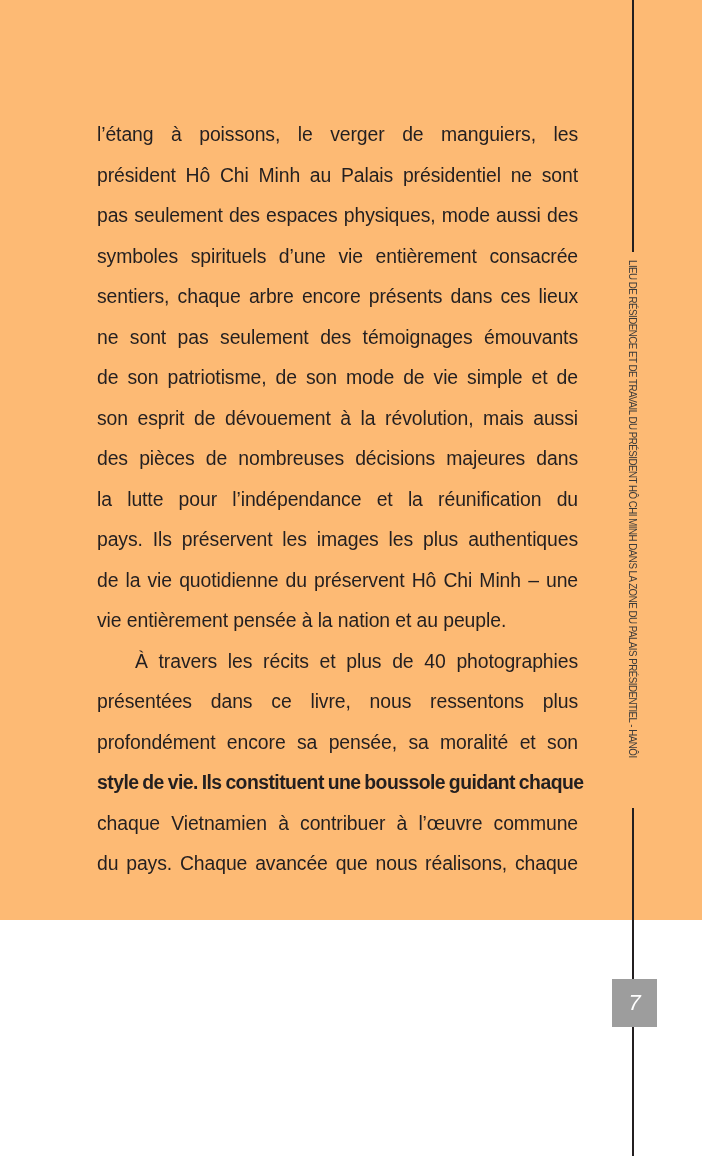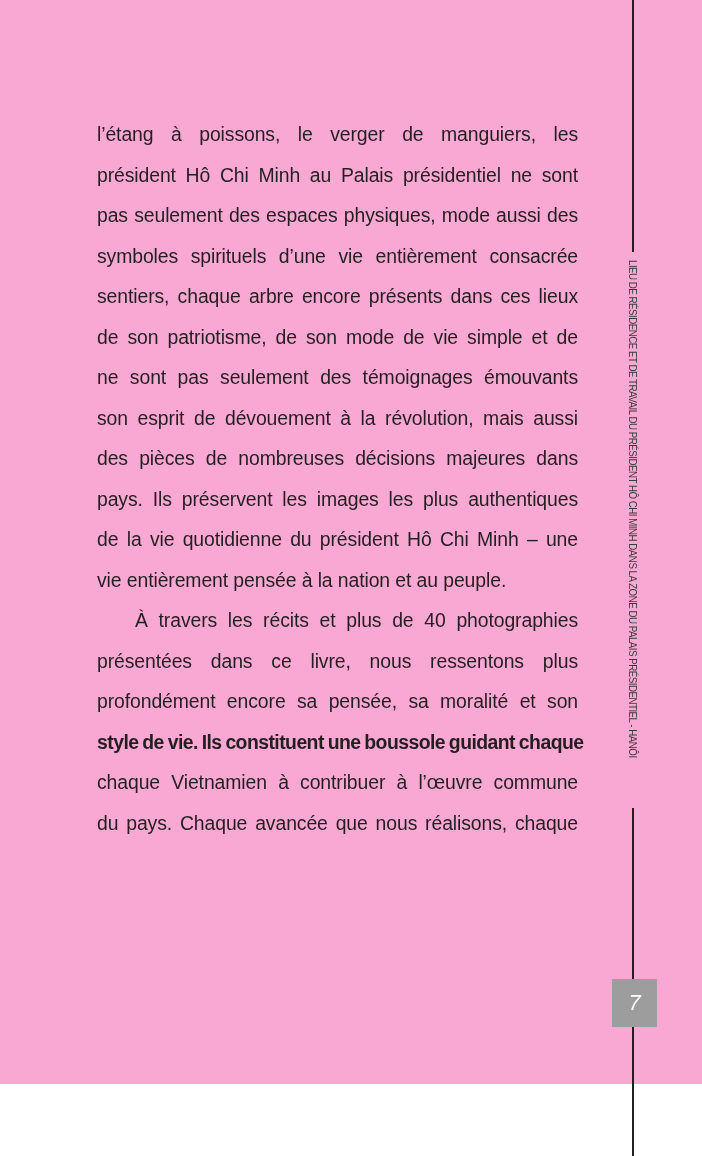--- a/index.html
+++ b/index.html
@@ -12,22 +12,22 @@
       height: 1156px;
       position: relative;
       overflow: hidden;
       font-family: "Liberation Sans", "DejaVu Sans", sans-serif;
       color: #231f20;
     }
     .page {
       position: absolute;
       left: 0; top: 0;
       width: 702px;
-      height: 1084px;
-      background: #f9a8d4;
+      height: 920px;
+      background: #fdba74;
     }
     .body-text {
       position: absolute;
       left: 97px;
       top: 114px;
       width: 481px;
     }
     .line {
       height: 40.5px;
       line-height: 40.5px;
@@ -101,26 +101,27 @@
 <body>
 
 <div class="page">
 
   <div class="body-text">
     <div class="line">l’étang à poissons, le verger de manguiers, les</div>
     <div class="line">président Hô Chi Minh au Palais présidentiel ne sont</div>
     <div class="line">pas seulement des espaces physiques, mode aussi des</div>
     <div class="line">symboles spirituels d’une vie entièrement consacrée</div>
     <div class="line">sentiers, chaque arbre encore présents dans ces lieux</div>
+    <div class="line">ne sont pas seulement des témoignages émouvants</div>
     <div class="line">de son patriotisme, de son mode de vie simple et de</div>
-    <div class="line">ne sont pas seulement des témoignages émouvants</div>
     <div class="line">son esprit de dévouement à la révolution, mais aussi</div>
     <div class="line">des pièces de nombreuses décisions majeures dans</div>
+    <div class="line">la lutte pour l’indépendance et la réunification du</div>
     <div class="line">pays. Ils préservent les images les plus authentiques</div>
-    <div class="line">de la vie quotidienne du président Hô Chi Minh – une</div>
+    <div class="line">de la vie quotidienne du préservent Hô Chi Minh – une</div>
     <div class="line last">vie entièrement pensée à la nation et au peuple.</div>
     <div class="line indent">À travers les récits et plus de 40 photographies</div>
     <div class="line">présentées dans ce livre, nous ressentons plus</div>
     <div class="line">profondément encore sa pensée, sa moralité et son</div>
     <div class="line tight">style de vie. Ils constituent une boussole guidant chaque</div>
     <div class="line">chaque Vietnamien à contribuer à l’œuvre commune</div>
     <div class="line">du pays. Chaque avancée que nous réalisons, chaque</div>
   </div>
 
   <div class="rule rule-top"></div>

